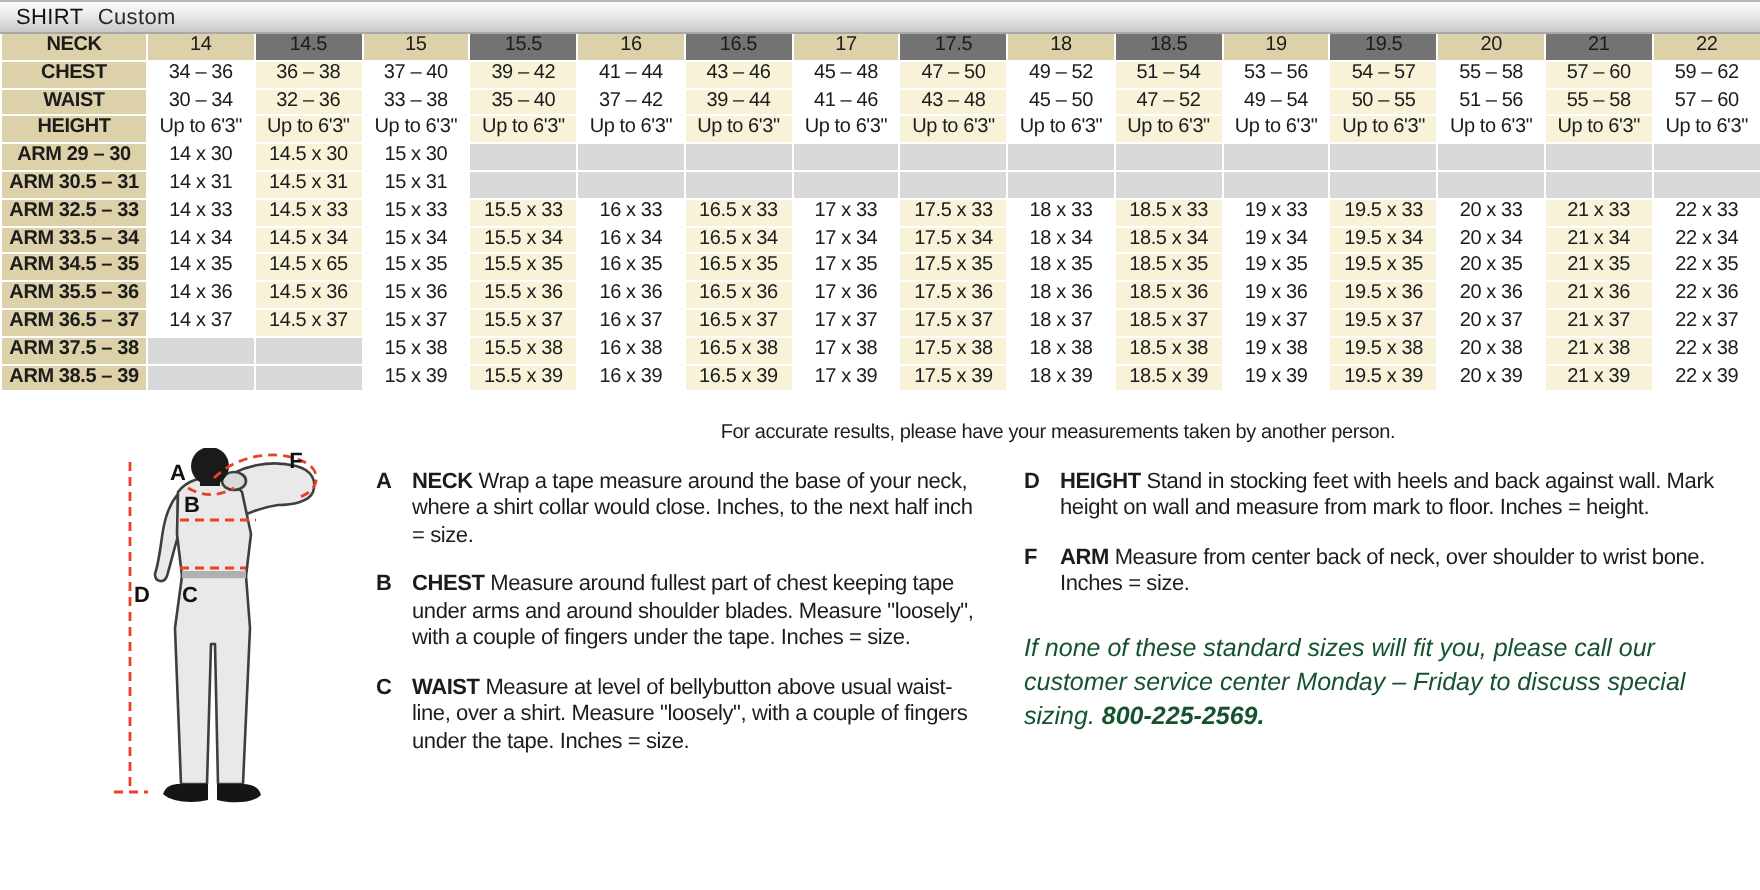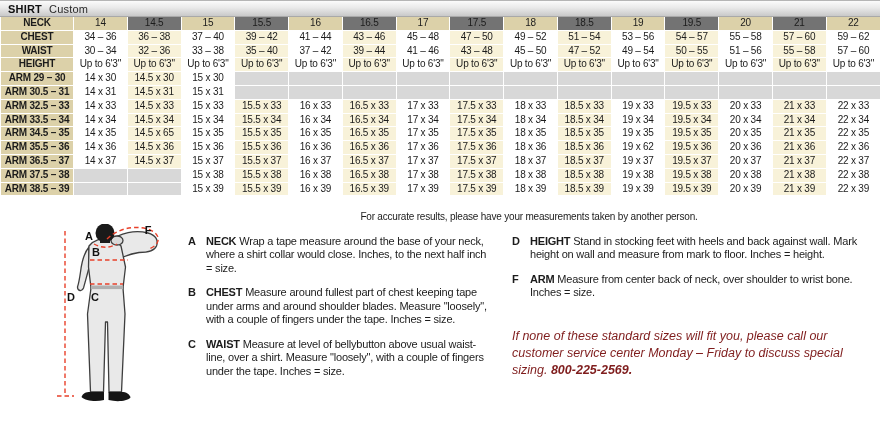--- a/index.html
+++ b/index.html
@@ -7,21 +7,21 @@
     width:880px;height:445px;overflow:hidden;background:#ffffff;color:#1c1c1c;
     font-family:"Liberation Sans",sans-serif;
   }
   
   .titlebar{
     height:15px;display:flex;align-items:center;gap:7px;padding:0 0 0 8px;
     background:linear-gradient(#fbfbfb 0%,#e9e9e9 45%,#c9c9c9 100%);
     border-top:1px solid #b5b5b5;border-bottom:1px solid #a9a9a9;
     font-size:11px;letter-spacing:.2px;
   }
-  .titlebar .t1{font-weight:bold;color:#111;}
+  .titlebar .t1{font-weight:normal;color:#111;}
   .titlebar .t2{color:#2a2a2a;}
   
   table.size{border-collapse:collapse;table-layout:fixed;width:880px;font-size:10px;}
   table.size td{
     padding:0;height:12.8px;line-height:12.8px;text-align:center;white-space:nowrap;
     overflow:hidden;border-bottom:1px solid #ffffff;border-left:1px solid #ffffff;
     letter-spacing:-0.2px;
   }
   td.lbl{
     text-align:left;padding-left:7px;font-weight:bold;background:#dcd1a9;
@@ -38,21 +38,21 @@
   .content{flex:1;min-width:0;}
   .intro{text-align:center;font-size:10px;line-height:14.5px;margin:2px 0 10px 0;letter-spacing:-0.2px;}
   .cols{display:flex;gap:18px;padding-left:4px;}
   .col-left{width:306px;flex:none;}
   .col-right{flex:1;padding-right:4px;}
   .item{display:flex;margin-bottom:11px;font-size:11px;line-height:13.5px;letter-spacing:-0.2px;}
   .item .letter{width:18px;flex:none;font-weight:bold;}
   .item .body{flex:1;}
   .item .term{font-weight:bold;}
   .special{
-    font-style:italic;font-size:12.5px;line-height:17px;margin-top:28px;color:#7f1d1d;
+    font-style:italic;font-size:12.5px;line-height:17px;margin-top:16px;color:#14532d;
   }
   .special .phone{font-weight:bold;}
   svg .red{stroke:#e8402a;stroke-width:1.4;fill:none;stroke-dasharray:4.5 3;}
   svg .fig-letter{font-family:"Liberation Sans",sans-serif;font-weight:bold;font-size:11px;fill:#111;}
 </style>
 </head>
 <body>
 
 <div class="titlebar">
   <span class="t1">SHIRT</span>
@@ -231,21 +231,21 @@
         <td class="cell">14 x 36</td>
         <td class="cell odd">14.5 x 36</td>
         <td class="cell">15 x 36</td>
         <td class="cell odd">15.5 x 36</td>
         <td class="cell">16 x 36</td>
         <td class="cell odd">16.5 x 36</td>
         <td class="cell">17 x 36</td>
         <td class="cell odd">17.5 x 36</td>
         <td class="cell">18 x 36</td>
         <td class="cell odd">18.5 x 36</td>
-        <td class="cell">19 x 62</td>
+        <td class="cell">19 x 36</td>
         <td class="cell odd">19.5 x 36</td>
         <td class="cell">20 x 36</td>
         <td class="cell odd">21 x 36</td>
         <td class="cell">22 x 36</td>
       </tr>
       <tr>
         <td class="lbl">ARM 36.5 – 37</td>
         <td class="cell">14 x 37</td>
         <td class="cell odd">14.5 x 37</td>
         <td class="cell">15 x 37</td>

